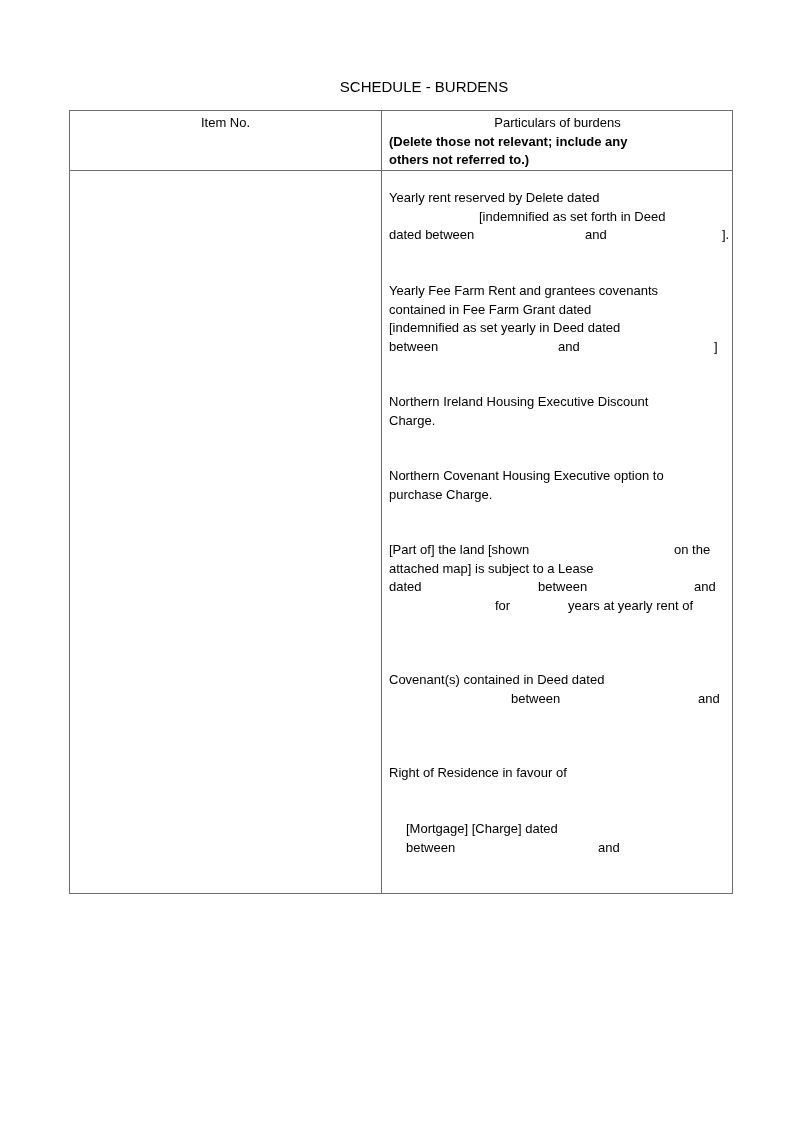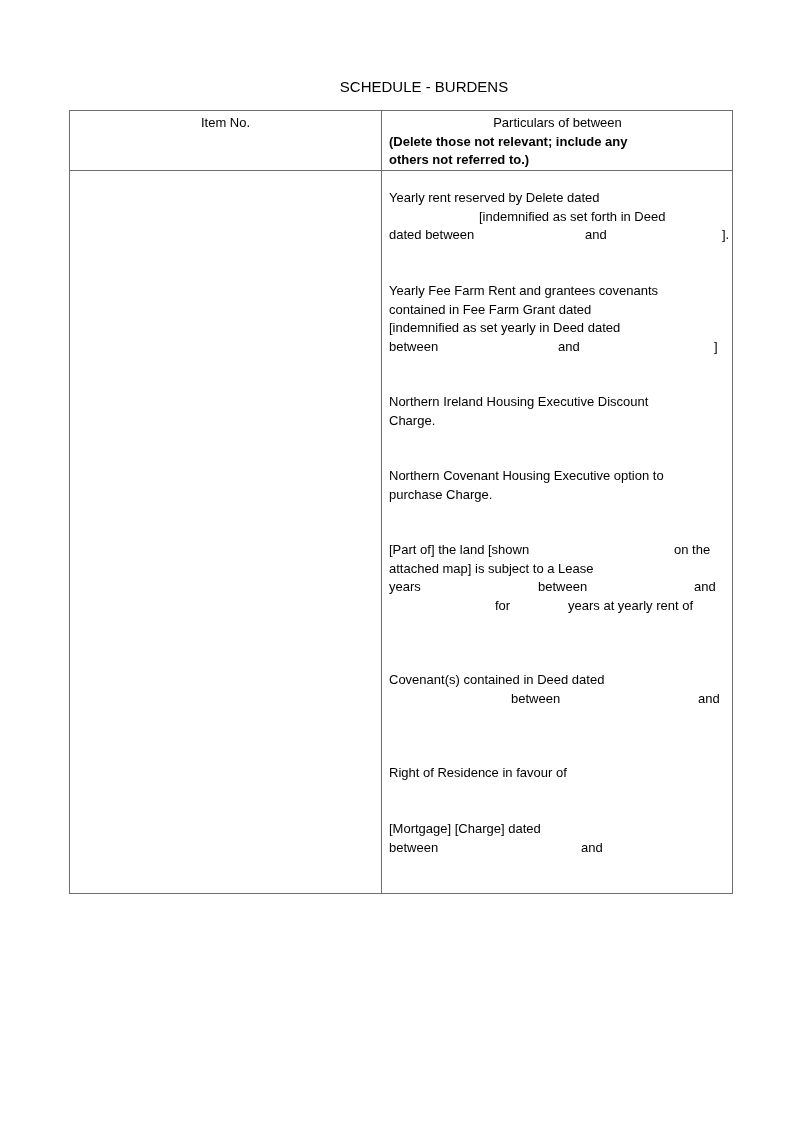--- a/index.html
+++ b/index.html
@@ -23,21 +23,21 @@
 
 <div class="title">SCHEDULE - BURDENS</div>
 
 <table class="sched">
   <tbody>
       <tr>
     <td class="col1 hdr-item">
       <span>Item No.</span>
     </td>
     <td class="hdr-part">
-      <div class="center">Particulars of between</div>
+      <div class="center">Particulars of burdens</div>
       <div class="bold">(Delete those not relevant; include any</div>
       <div class="bold">others not referred to.)</div>
     </td>
   </tr>
   <tr>
     <td class="col1 body-cell"></td>
     <td class="body-part">
 
       <div class="entry" style="height:93px;">
         <span class="line"><span class="seg" style="left:0">Yearly rent reserved by Delete dated</span></span>
@@ -70,21 +70,21 @@
         <span class="line"><span class="seg" style="left:0">purchase Charge.</span></span>
       </div>
 
       <div class="entry" style="height:130px;">
         <span class="line">
           <span class="seg" style="left:0">[Part of] the land [shown</span>
           <span class="seg" style="left:285px">on the</span>
         </span>
         <span class="line"><span class="seg" style="left:0">attached map] is subject to a Lease</span></span>
         <span class="line">
-          <span class="seg" style="left:0">years</span>
+          <span class="seg" style="left:0">dated</span>
           <span class="seg" style="left:149px">between</span>
           <span class="seg" style="left:305px">and</span>
         </span>
         <span class="line">
           <span class="seg" style="left:106px">for</span>
           <span class="seg" style="left:179px">years at yearly rent of</span>
         </span>
       </div>
 
       <div class="entry" style="height:93px;">
@@ -92,21 +92,21 @@
         <span class="line">
           <span class="seg" style="left:122px">between</span>
           <span class="seg" style="left:309px">and</span>
         </span>
       </div>
 
       <div class="entry" style="height:56px;">
         <span class="line"><span class="seg" style="left:0">Right of Residence in favour of</span></span>
       </div>
 
-      <div class="entry" style="height:40px;">
+      <div class="entry" style="height:40px;margin-left:17px;">
         <span class="line"><span class="seg" style="left:0">[Mortgage] [Charge] dated</span></span>
         <span class="line">
           <span class="seg" style="left:0">between</span>
           <span class="seg" style="left:192px">and</span>
         </span>
       </div>
 
     </td>
   </tr>
 </tbody>

